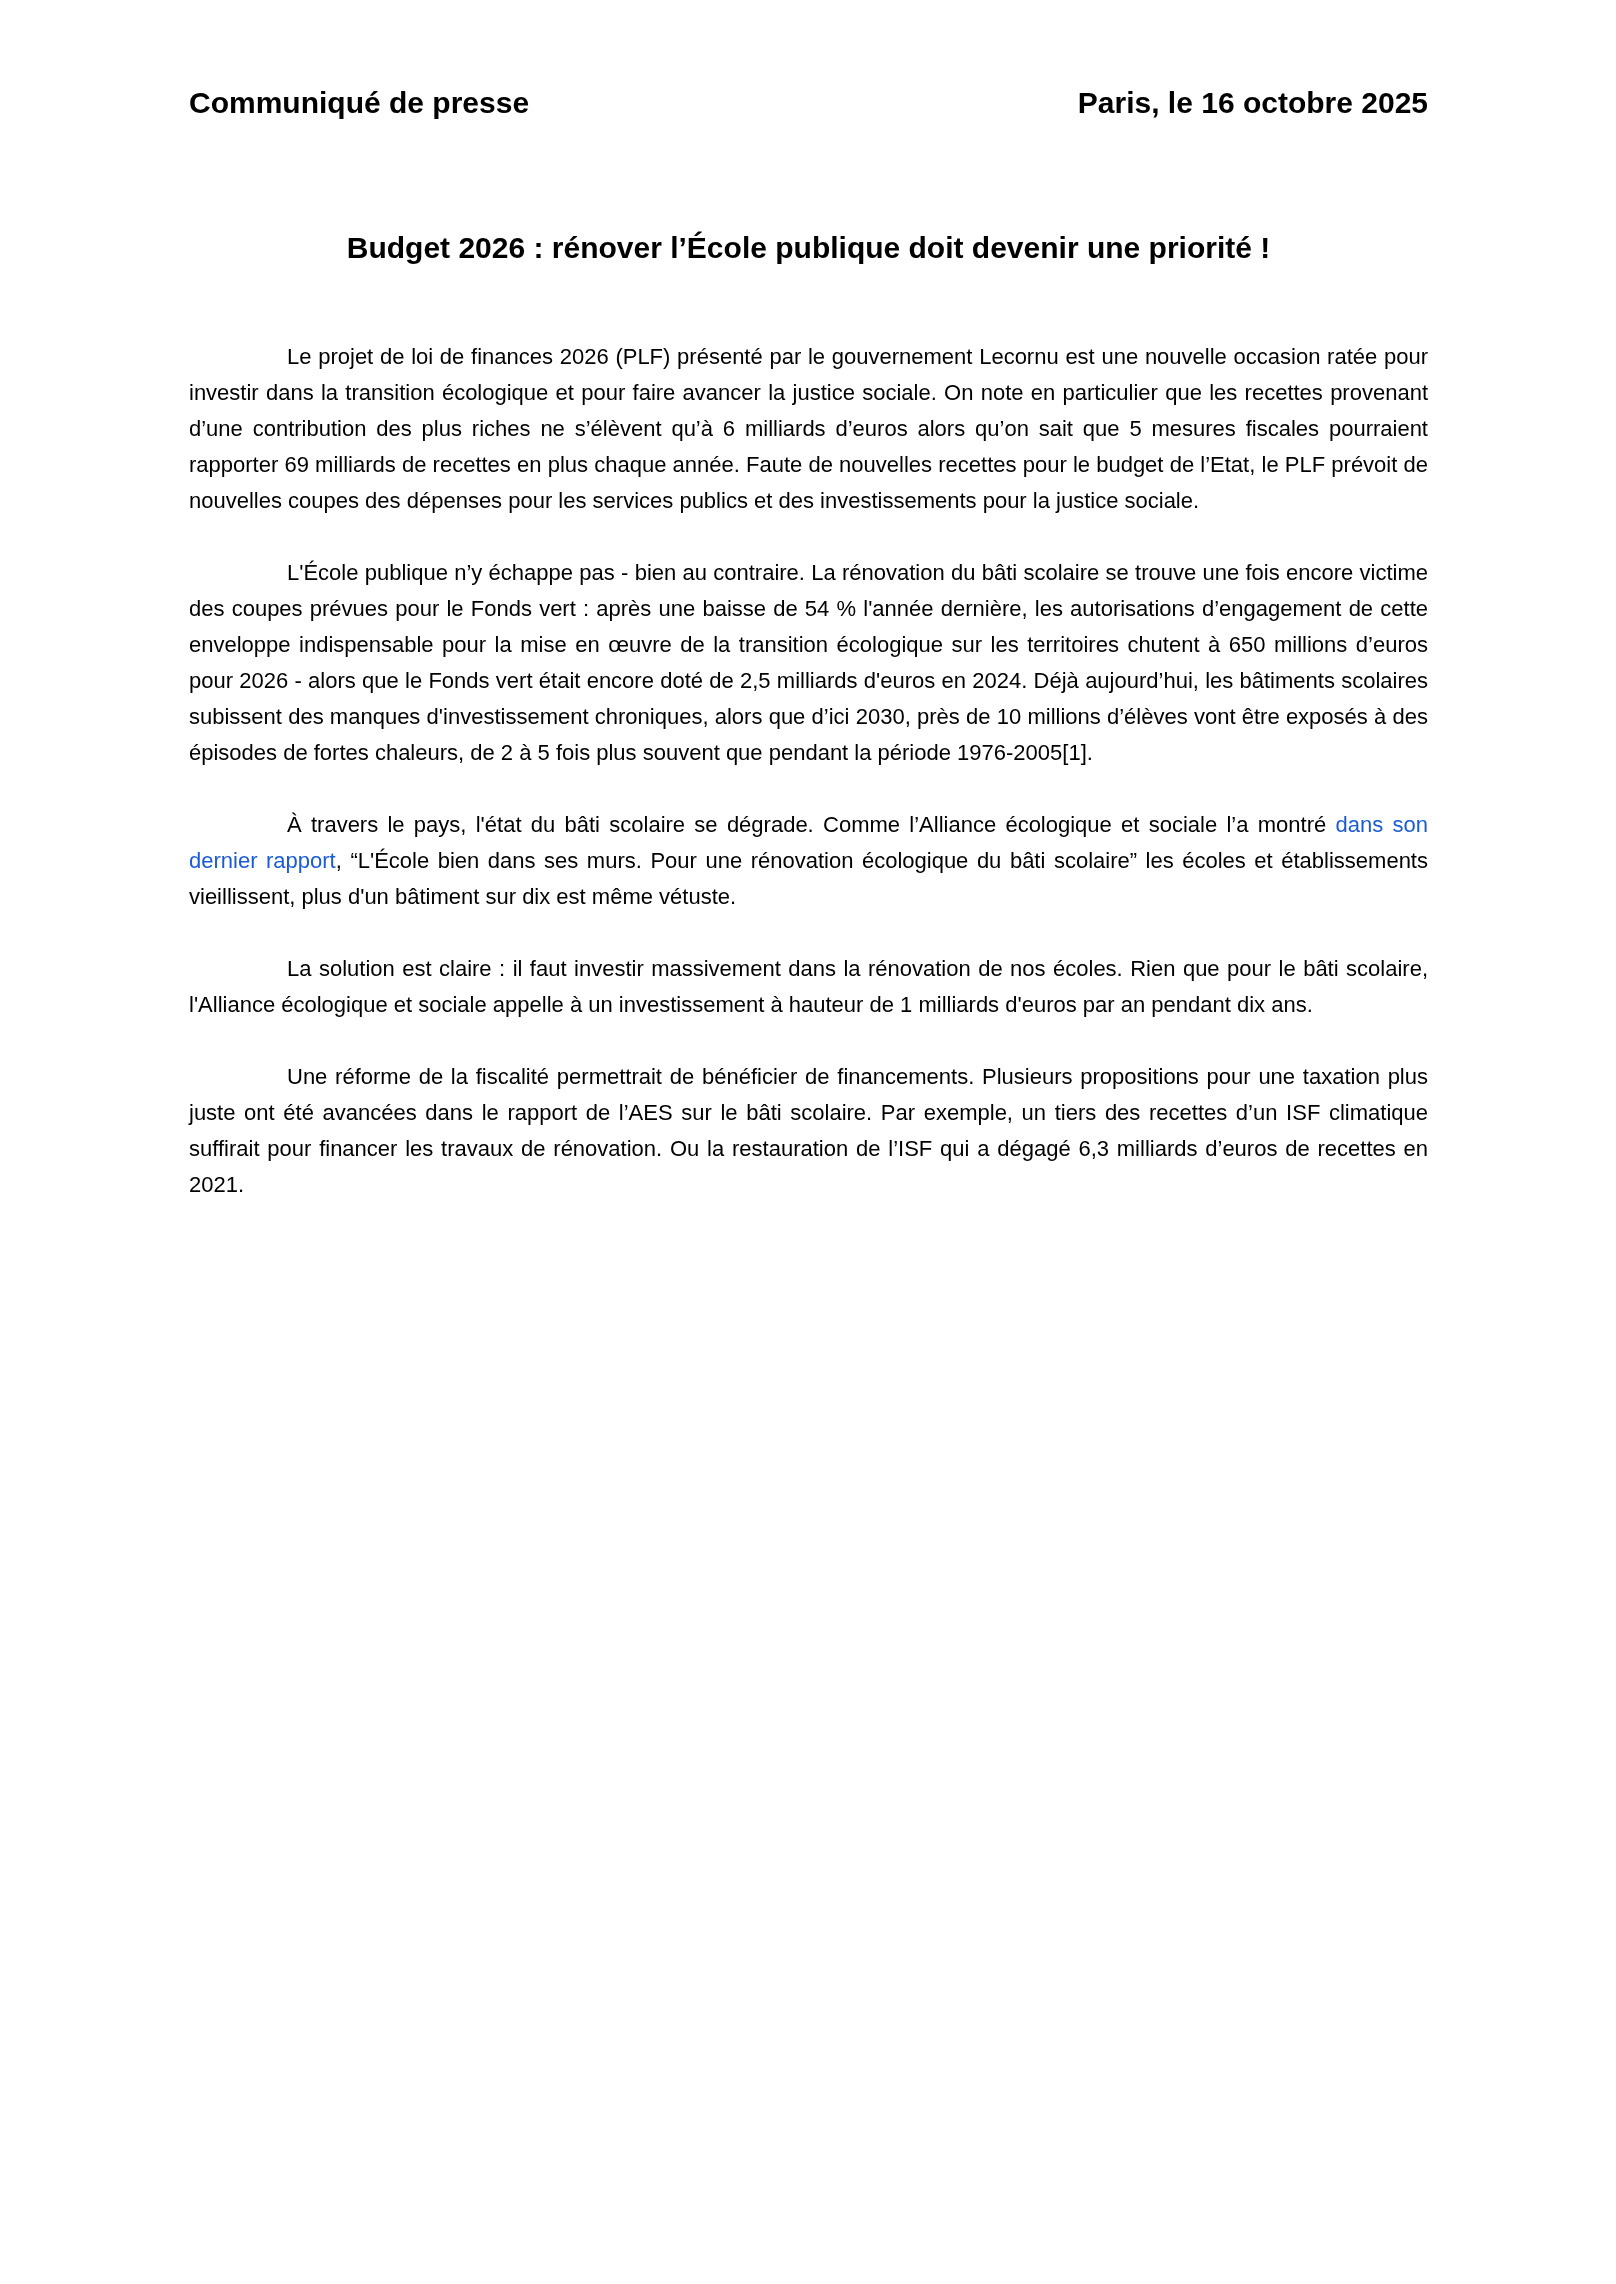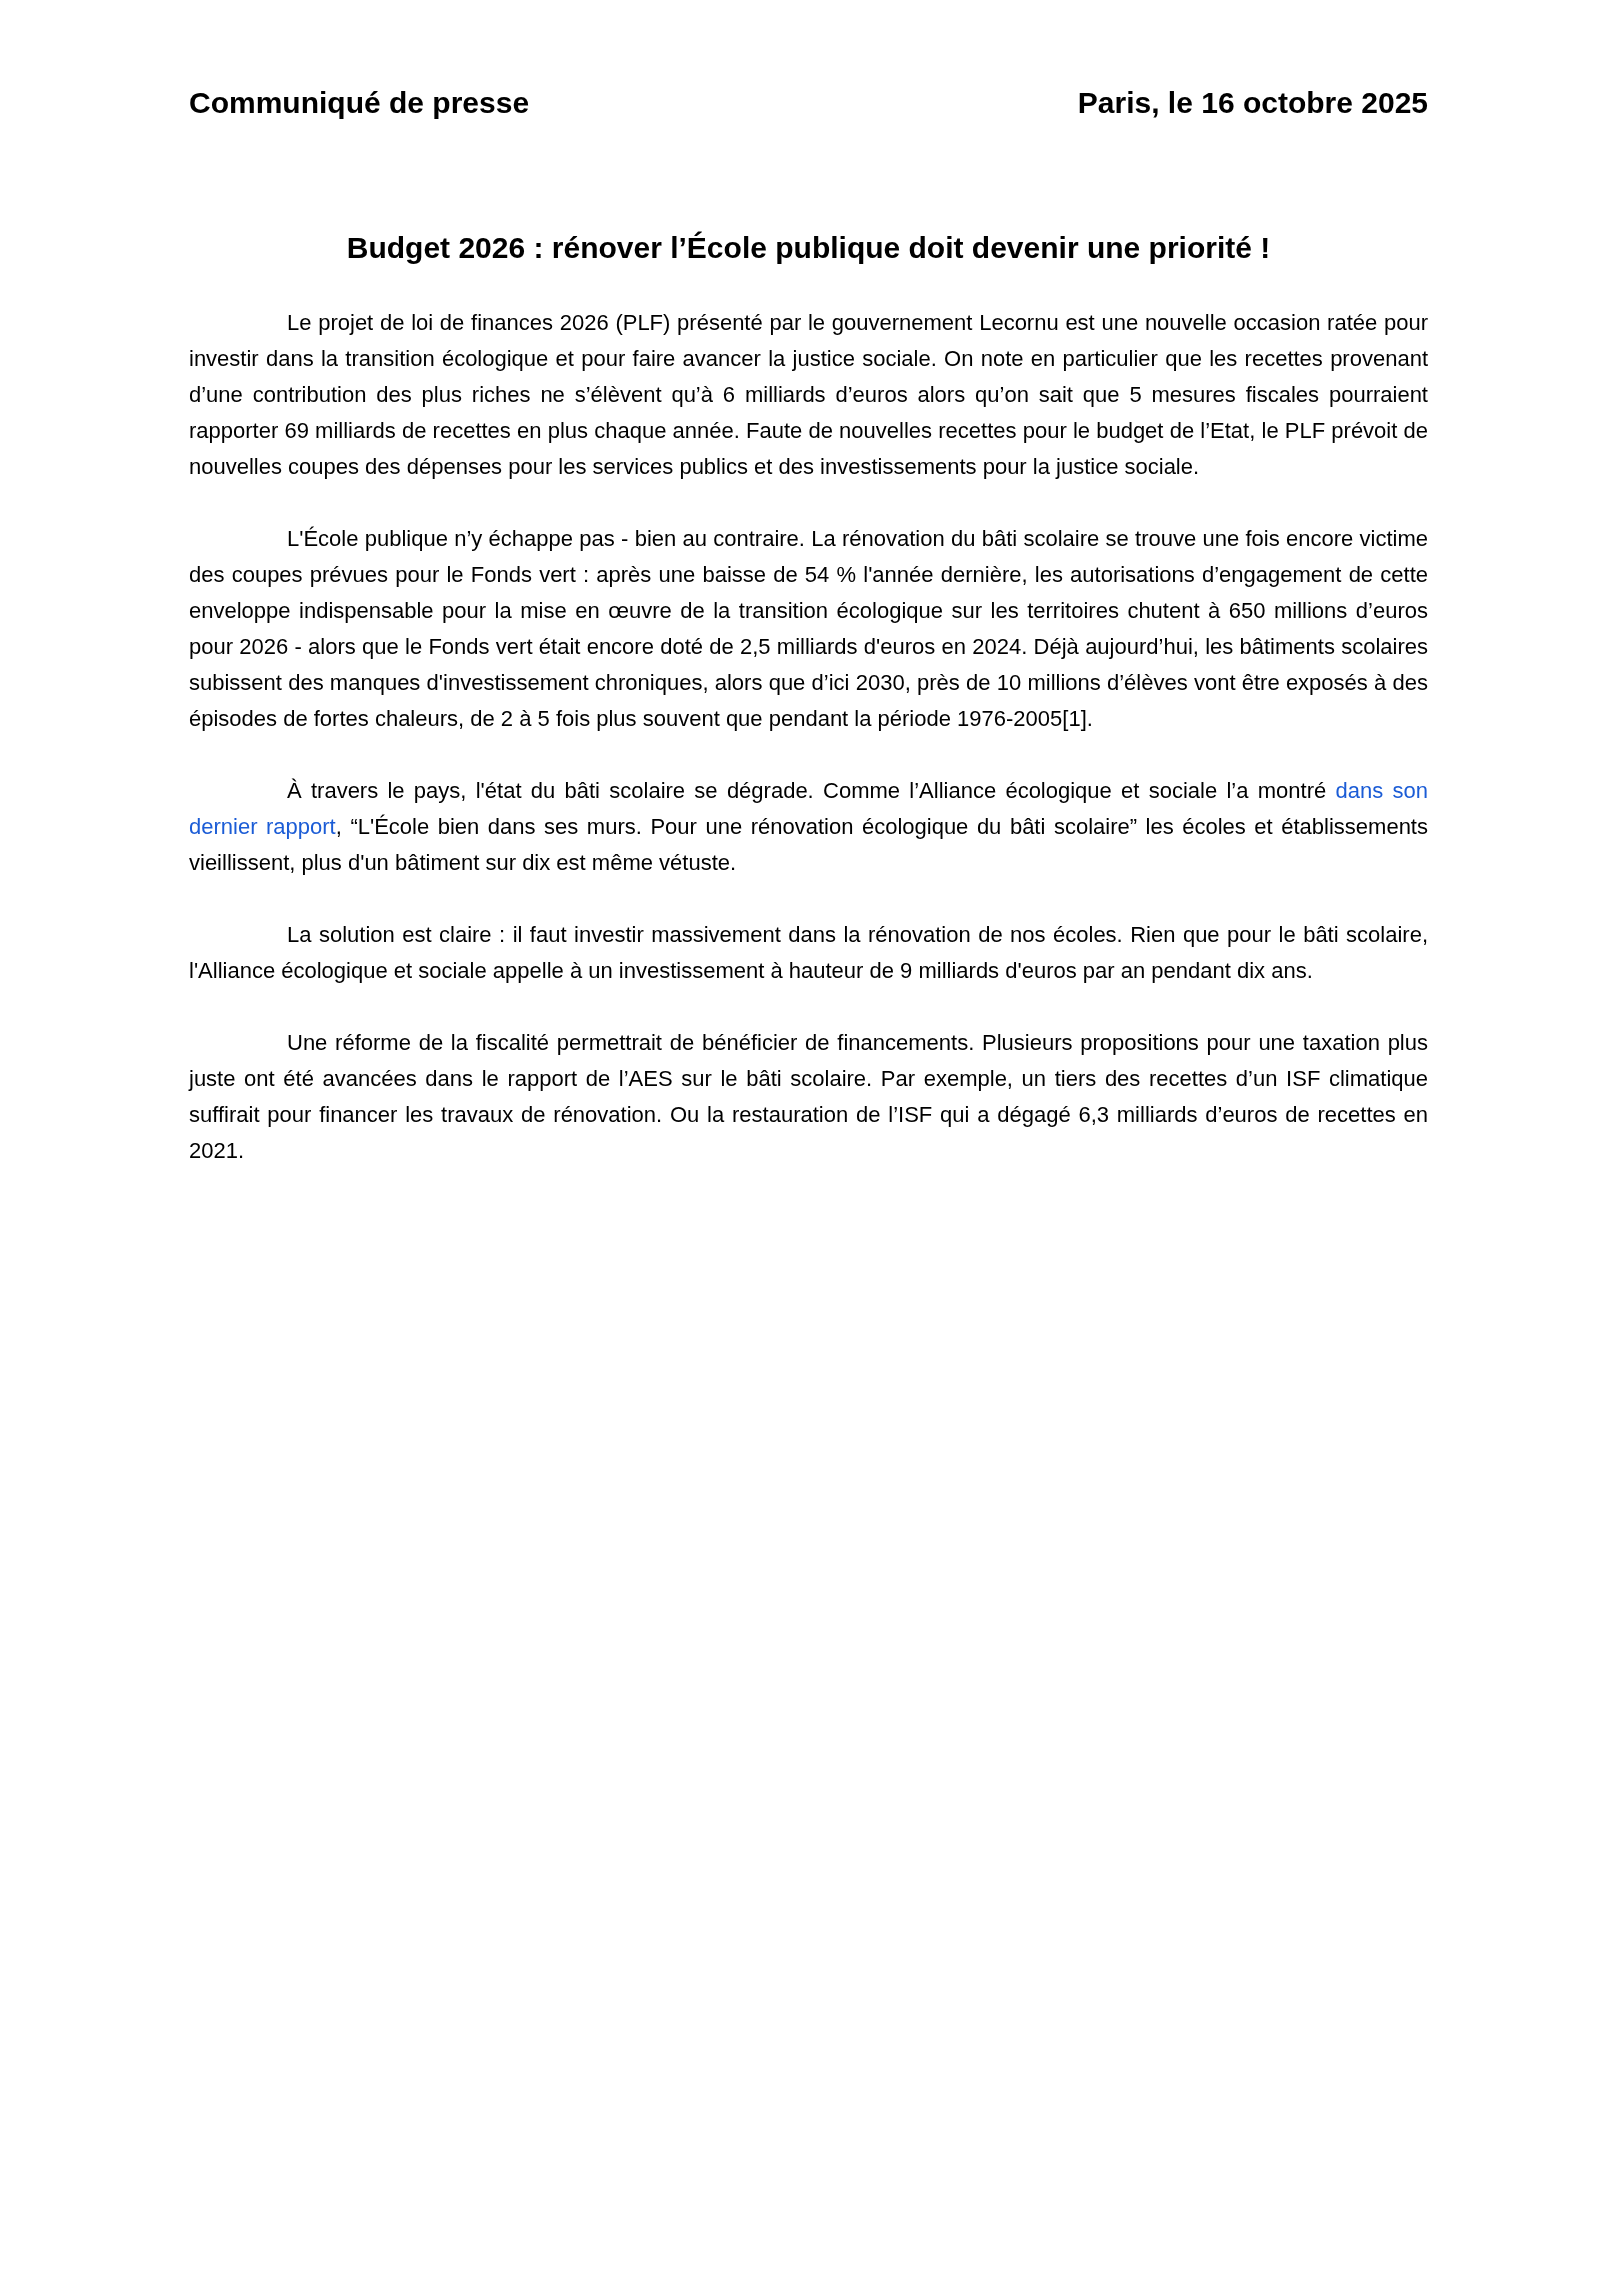--- a/index.html
+++ b/index.html
@@ -23,21 +23,21 @@
     font-family:"Liberation Sans", sans-serif;
     font-weight:bold;
     fill:var(--teal);
   }
   .press-header{
     margin-top:85px;
     display:flex;justify-content:space-between;align-items:baseline;
     font-size:30px;line-height:36px;font-weight:bold;gap:40px;
   }
   .doc-title{
-    margin-top:109px;margin-bottom:39px;
+    margin-top:109px;margin-bottom:73px;
     text-align:center;
     font-size:30px;line-height:36px;font-weight:bold;
   }
   .body-text p{
     margin:12px 0 36px 0;
     font-size:22px;line-height:36px;
     text-align:justify;
     text-indent:98px;
   }
   .inline-link{
@@ -56,18 +56,18 @@
     <span>Communiqué de presse</span>
     <span>Paris, le 16 octobre 2025</span>
   </div>
 
   <div class="doc-title">Budget 2026 : rénover l’École publique doit devenir une priorité !</div>
 
   <div class="body-text">
     <p>Le projet de loi de finances 2026 (PLF) présenté par le gouvernement Lecornu est une nouvelle occasion ratée pour investir dans la transition écologique et pour faire avancer la justice sociale. On note en particulier que les recettes provenant d’une contribution des plus riches ne s’élèvent qu’à 6 milliards d’euros alors qu’on sait que 5 mesures fiscales pourraient rapporter 69 milliards de recettes en plus chaque année. Faute de nouvelles recettes pour le budget de l’Etat, le PLF prévoit de nouvelles coupes des dépenses pour les services publics et des investissements pour la justice sociale.</p>
     <p>L'École publique n’y échappe pas - bien au contraire. La rénovation du bâti scolaire se trouve une fois encore victime des coupes prévues pour le Fonds vert : après une baisse de 54 % l'année dernière, les autorisations d’engagement de cette enveloppe indispensable pour la mise en œuvre de la transition écologique sur les territoires chutent à 650 millions d’euros pour 2026 - alors que le Fonds vert était encore doté de 2,5 milliards d'euros en 2024. Déjà aujourd’hui, les bâtiments scolaires subissent des manques d'investissement chroniques, alors que d’ici 2030, près de 10 millions d’élèves vont être exposés à des épisodes de fortes chaleurs, de 2 à 5 fois plus souvent que pendant la période 1976-2005[1].</p>
     <p><span>À travers le pays, l'état du bâti scolaire se dégrade. Comme l’Alliance écologique et sociale l’a montré </span><a class="inline-link">dans son dernier rapport</a><span>, “L'École bien dans ses murs. Pour une rénovation écologique du bâti scolaire” les écoles et établissements vieillissent, plus d'un bâtiment sur dix est même vétuste.</span></p>
-    <p>La solution est claire : il faut investir massivement dans la rénovation de nos écoles. Rien que pour le bâti scolaire, l'Alliance écologique et sociale appelle à un investissement à hauteur de 9 milliards d'euros par an pendant dix ans.</p>
+    <p>La solution est claire : il faut investir massivement dans la rénovation de nos écoles. Rien que pour le bâti scolaire, l'Alliance écologique et sociale appelle à un investissement à hauteur de 1 milliards d'euros par an pendant dix ans.</p>
     <p>Une réforme de la fiscalité permettrait de bénéficier de financements. Plusieurs propositions pour une taxation plus juste ont été avancées dans le rapport de l’AES sur le bâti scolaire. Par exemple, un tiers des recettes d’un ISF climatique suffirait pour financer les travaux de rénovation. Ou la restauration de l’ISF qui a dégagé 6,3 milliards d’euros de recettes en 2021.</p>
   </div>
 
 </div>
 
 
 </body></html>

